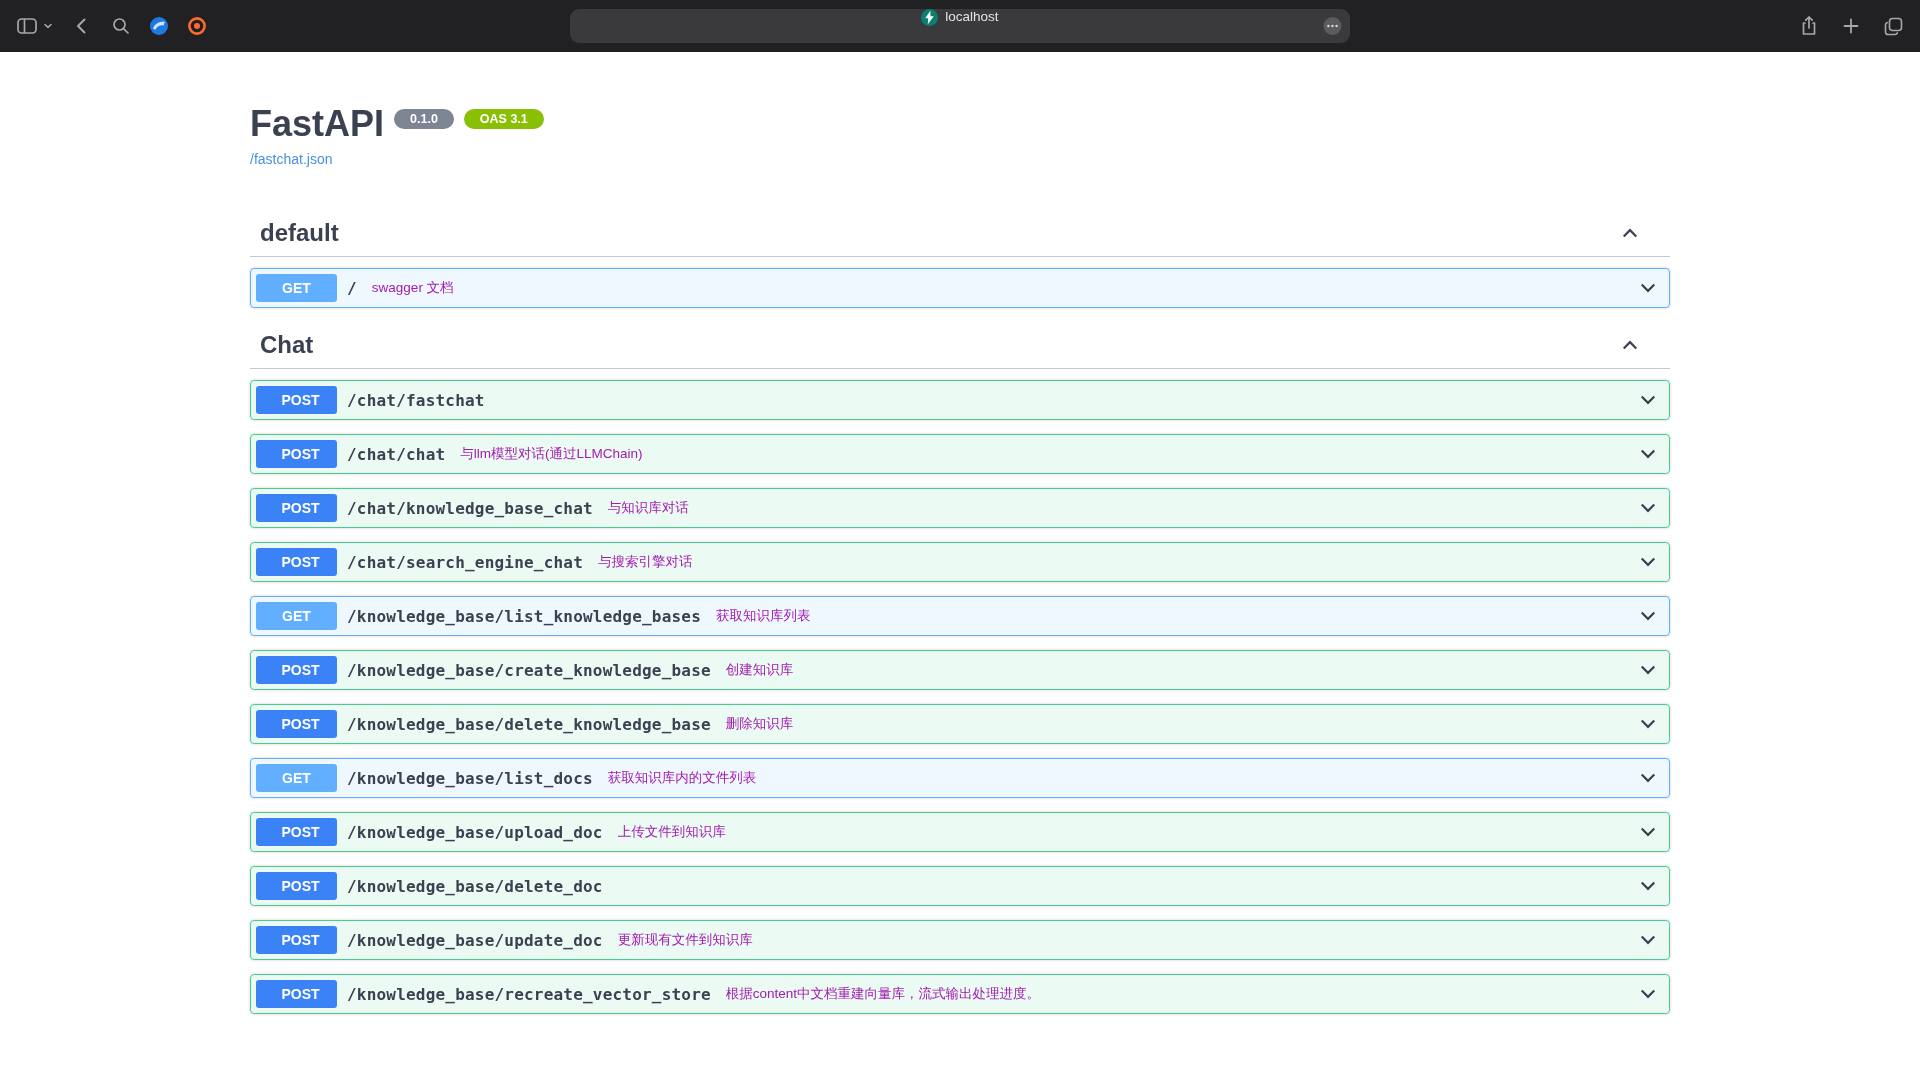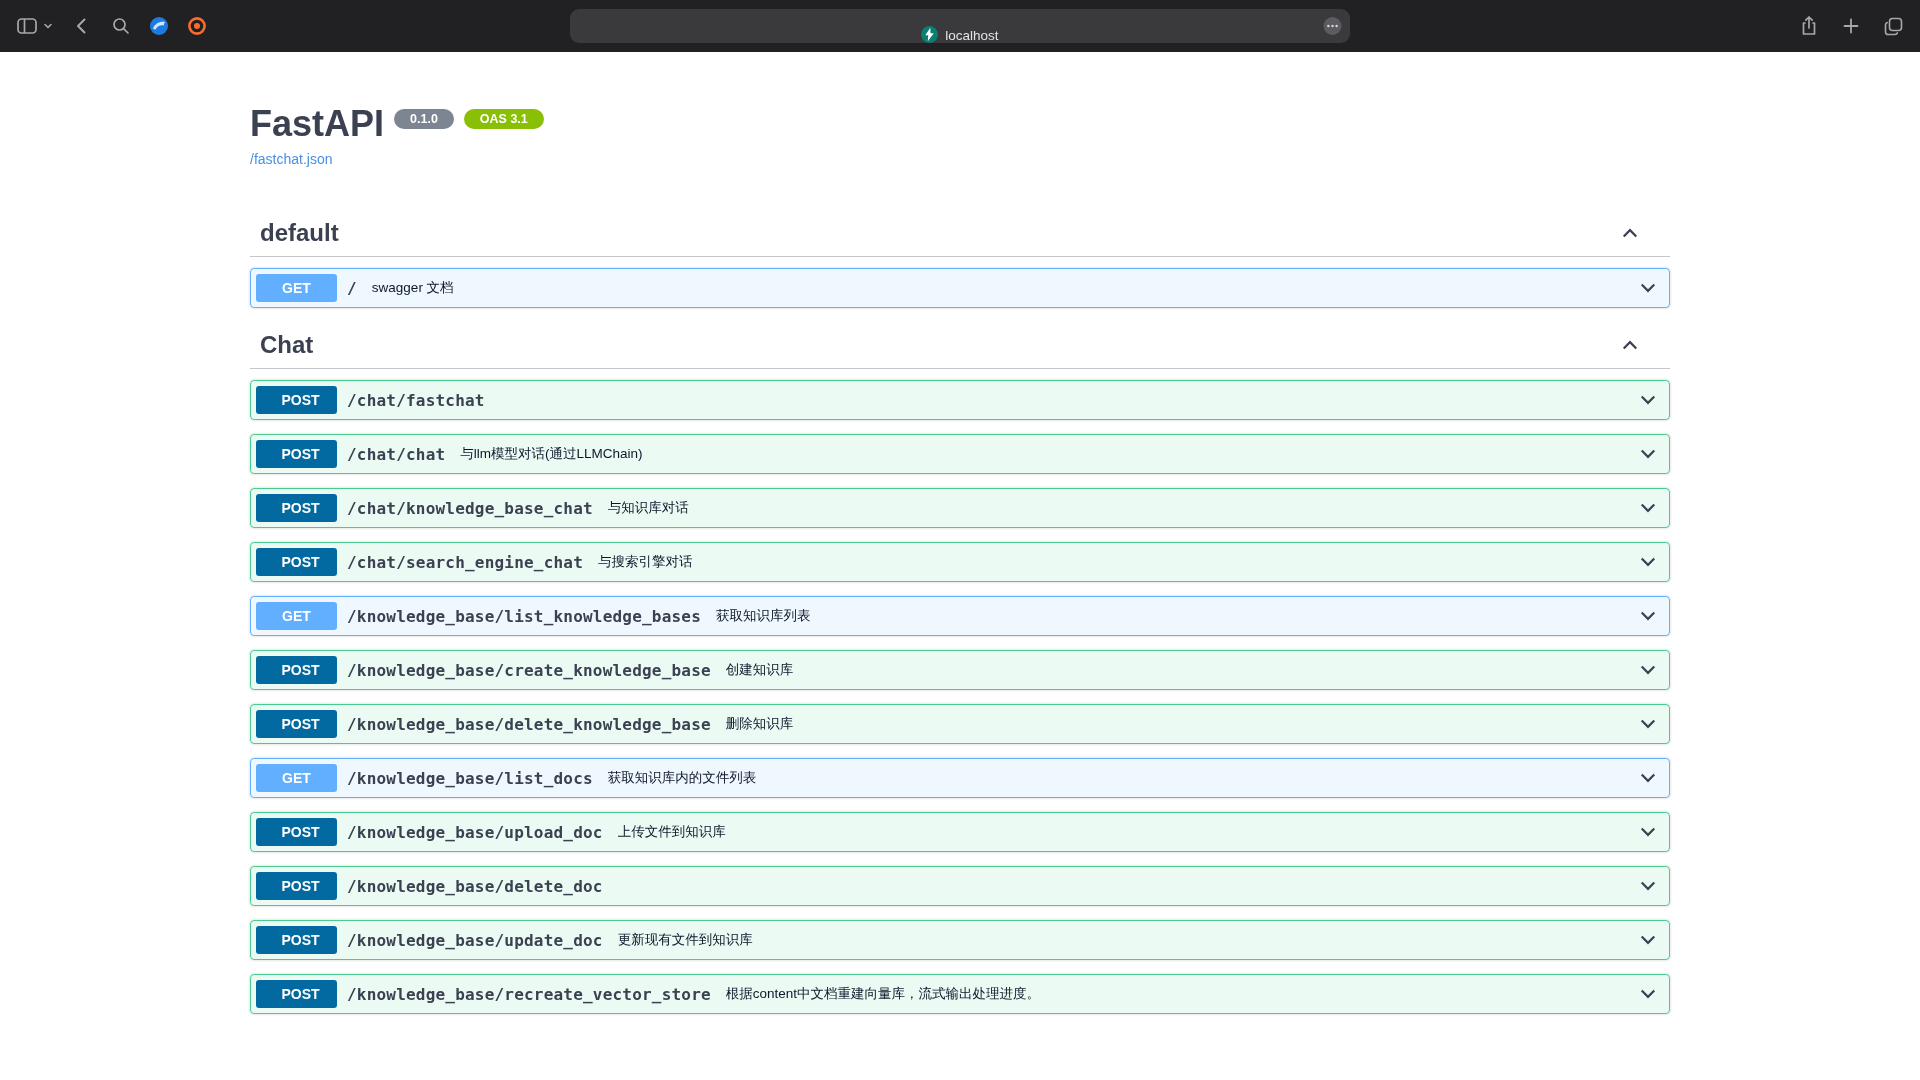--- a/index.html
+++ b/index.html
@@ -18,21 +18,21 @@
     color: #a7a7ac;
   }
   .tb-group { display: flex; align-items: center; gap: 20px; }
   .tb-left { gap: 18px; }
   .tb-right { margin-left: auto; gap: 22px; }
   .tb-btn { background: none; border: none; padding: 0; margin: 0; display: flex; align-items: center; color: #a7a7ac; cursor: default; }
   .sidebar-cluster { display: flex; align-items: center; gap: 5px; }
   .urlbar {
     position: absolute; left: 50%; top: 50%; transform: translate(-50%, -50%);
     width: 780px; height: 34px; background: #3a3a3c; border-radius: 9px;
-    display: flex; align-items: flex-end; justify-content: center; gap: 7px;
+    display: flex; align-items: flex-start; justify-content: center; gap: 7px;
     color: #e4e4e6; font-size: 13.5px;
   }
   .urlbar .ellipsis-badge { position: absolute; right: 8px; top: 50%; transform: translateY(-50%); display: flex; }
 
   
   .page { background: #fff; height: 1028px; overflow: hidden; }
   .wrapper { max-width: 1460px; margin: 0 auto; padding: 0 20px; }
 
   .info { padding: 50px 0 40px; }
   .api-title { margin: 0; display: flex; align-items: flex-start; gap: 10px; color: #3b4151; }
@@ -61,27 +61,27 @@
     box-shadow: 0 0 3px rgba(0,0,0,.19);
     cursor: pointer;
   }
   .opblock.get  { background: rgba(97,175,254,.1);  border-color: #61affe; }
   .opblock.post { background: rgba(73,204,144,.1); border-color: #49cc90; }
   .opblock-method {
     min-width: 81px; text-align: center; padding: 7px 0;
     border-radius: 3px; color: #fff; font-weight: 700; font-size: 14px; line-height: 1;
   }
   .get  .opblock-method { background: #61affe; }
-  .post .opblock-method { background: #0369a1; padding-left: 8px; }
+  .post .opblock-method { background: #3b82f6; padding-left: 8px; }
   .opblock-path {
     margin-left: 10px;
     font-family: "DejaVu Sans Mono", "Liberation Mono", monospace;
     font-size: 16px; font-weight: 700; color: #3b4151; letter-spacing: .2px;
   }
-  .opblock-desc { margin-left: 15px; flex: 1; font-size: 13.5px; color: #0f172a; }
+  .opblock-desc { margin-left: 15px; flex: 1; font-size: 13.5px; color: #a21caf; }
   .opblock-arrow { margin-left: auto; margin-right: 5px; display: flex; }
 
   .chev { fill: #3b4151; }
   .chev-up { transform: rotate(180deg); }
 </style>
 </head>
 <body>
 
 <div class="toolbar">
   <div class="tb-group tb-left">

